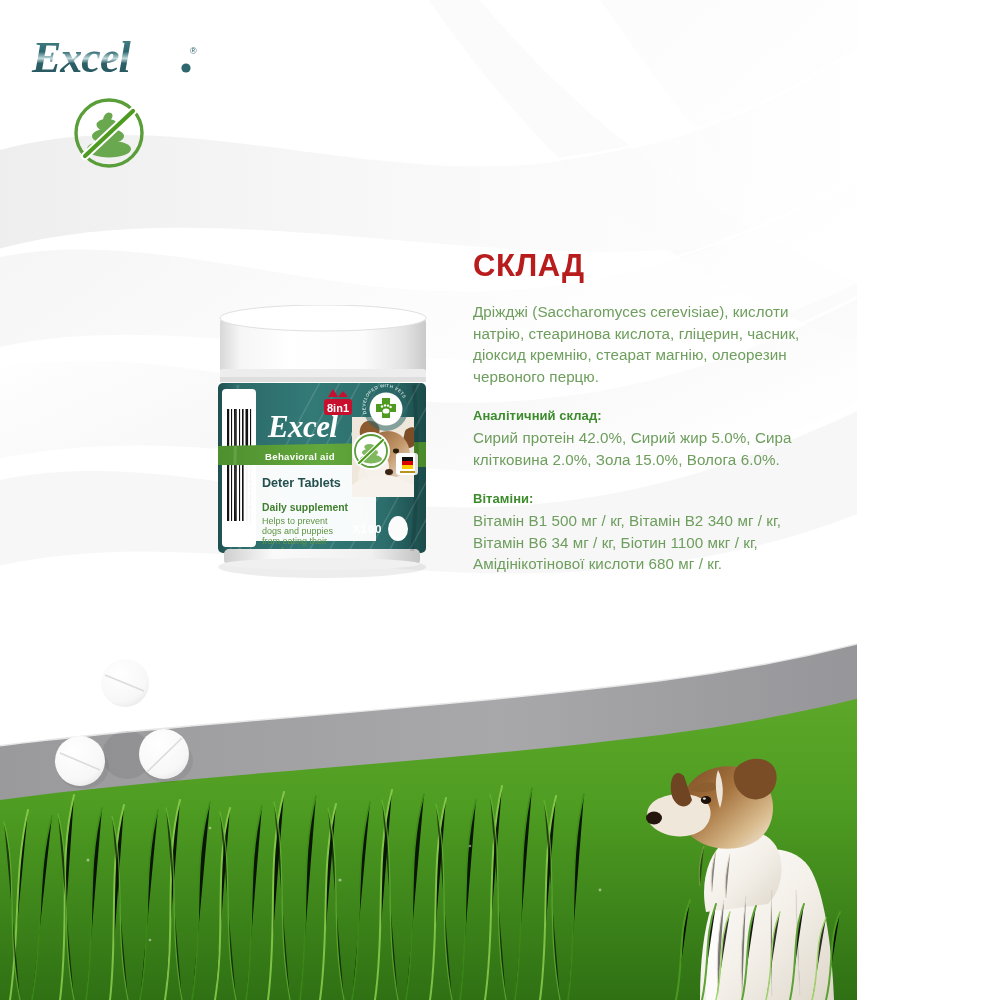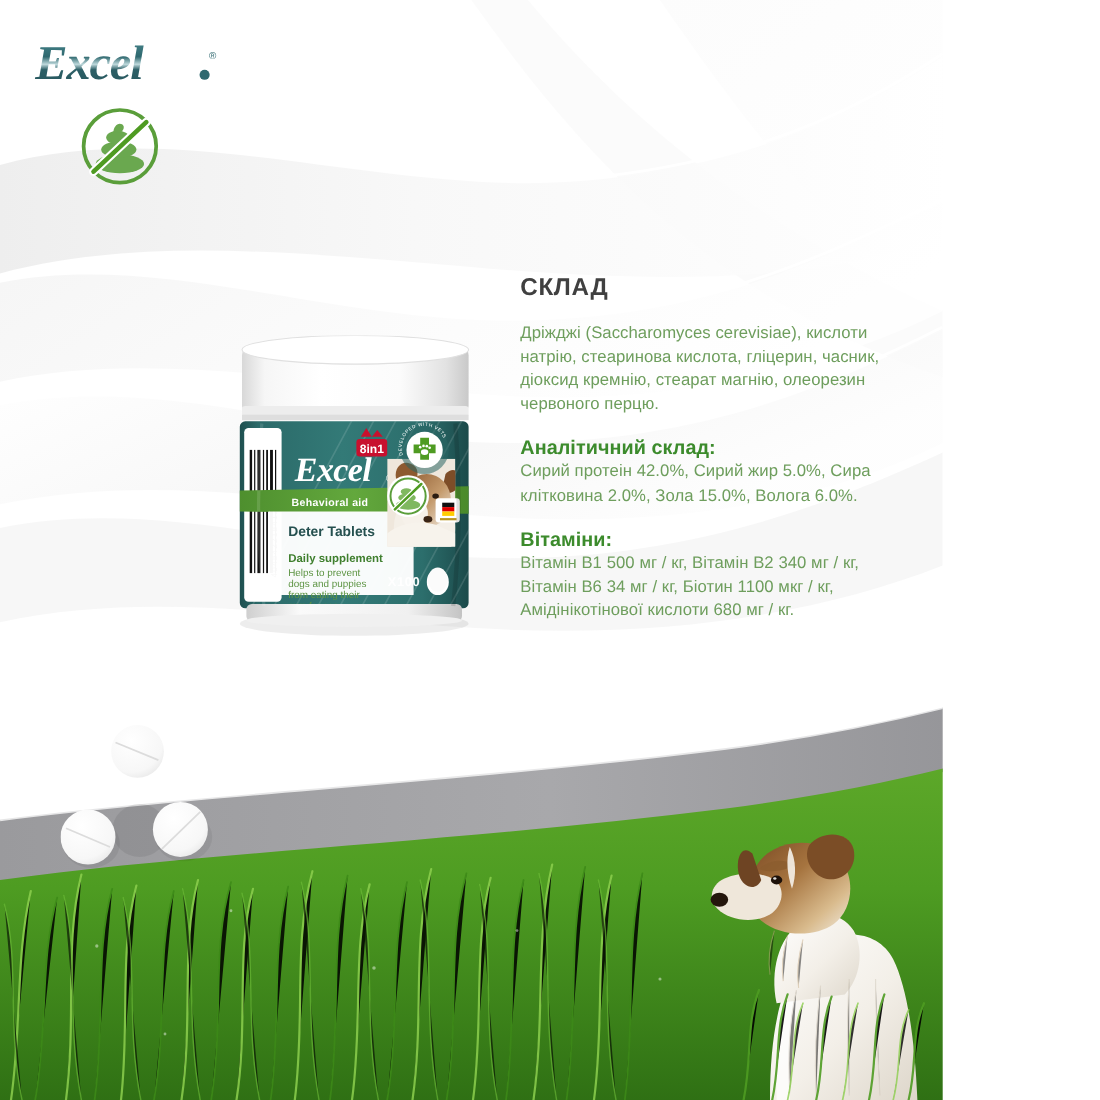--- a/index.html
+++ b/index.html
@@ -22,29 +22,29 @@
 
   
   .bottle { position:absolute; left:200px; top:305px; width:245px; height:285px; z-index:20; }
 
   
   .tablets { position:absolute; left:55px; top:655px; width:170px; height:140px; z-index:22; }
 
   
   .copy { position:absolute; left:473px; top:250px; width:340px; z-index:30; }
   .copy h1 {
-    font-size:22px; font-weight:bold; letter-spacing:0.6px;
-    color:#404040; margin-bottom:20px; line-height:1;
+    font-size:31px; font-weight:bold; letter-spacing:0.6px;
+    color:#b91c1c; margin-bottom:20px; line-height:1;
   }
   .copy p {
     font-size:15.2px; line-height:21.5px; color:#6e9e5d;
     margin-bottom:18px; letter-spacing:0.05px;
   }
   .copy p:last-child { margin-bottom:0; }
-  .sub { font-size:18px; font-weight:bold; color:#3c8b2c; display:block; line-height:22px; }
+  .sub { font-size:13px; font-weight:bold; color:#3c8b2c; display:block; line-height:22px; }
 
   
   .scenery { position:absolute; left:0; top:560px; width:1000px; height:440px; z-index:10; }
 </style>
 </head>
 <body>
 
 <div id="stage">
 
   <svg class="bg-waves" viewBox="0 0 1000 1000" preserveAspectRatio="none">

